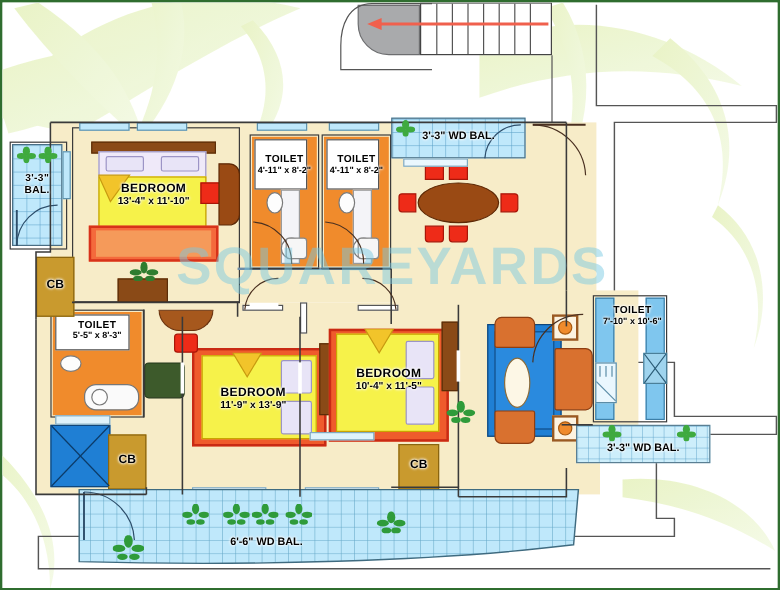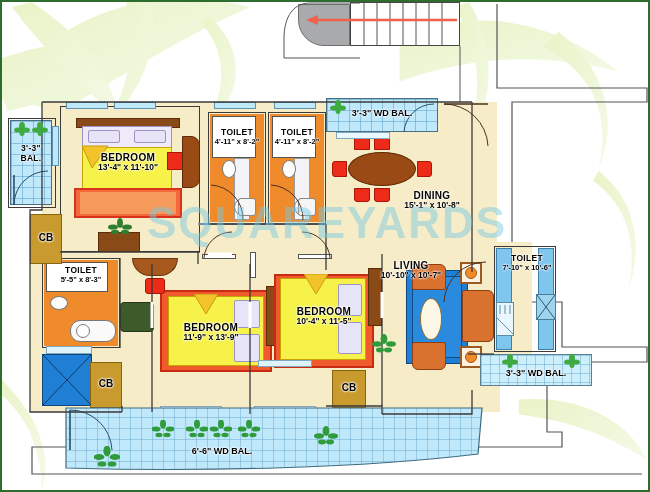--- a/index.html
+++ b/index.html
@@ -281,24 +281,20 @@
   </svg>
   <div class="lab one" style="left:326px; top:106px; width:108px;">3'-3" WD BAL.</div>
 
   <div class="b tablO" style="left:346px; top:150px; width:68px; height:34px;"></div>
   <div class="b chairR" style="left:352px; top:134px; width:16px; height:14px; border-radius:3px 3px 0 0;"></div>
   <div class="b chairR" style="left:372px; top:134px; width:16px; height:14px; border-radius:3px 3px 0 0;"></div>
   <div class="b chairR" style="left:352px; top:186px; width:16px; height:14px; border-radius:0 0 3px 3px;"></div>
   <div class="b chairR" style="left:372px; top:186px; width:16px; height:14px; border-radius:0 0 3px 3px;"></div>
   <div class="b chairR" style="left:330px; top:159px; width:15px; height:16px; border-radius:3px 0 0 3px;"></div>
   <div class="b chairR" style="left:415px; top:159px; width:15px; height:16px; border-radius:0 3px 3px 0;"></div>
-  <div class="lab" style="left:388px; top:188px; width:84px;">
-    <span class="nm">DINING</span>
-    <span class="dm">15'-1" x 10'-8"</span>
-  </div>
 
   <svg class="door" style="left:440px; top:100px;" width="50" height="46" viewBox="0 0 50 46">
     <path d="M2,2 A44,44 0 0,1 46,44" fill="none" stroke="#4a3020" stroke-width="1"></path>
     <line x1="2" y1="2" x2="46" y2="2" stroke="#4a3020" stroke-width="1.6"></line>
   </svg>
   <svg class="door" style="left:440px; top:258px;" width="46" height="44" viewBox="0 0 46 44">
     <path d="M2,42 A42,42 0 0,1 44,2" fill="none" stroke="#4a3020" stroke-width="1"></path>
   </svg>
 
   <div class="b" style="left:196px; top:221px; width:128px; height:2px; background:#6f8ea8;"></div>
@@ -365,24 +361,20 @@
   <div class="b blue" style="left:404px; top:268px; width:62px; height:94px;"></div>
   <div class="b" style="left:410px; top:274px; width:50px; height:82px; background:#2a8ade; border:1px solid #0f4b85;"></div>
   <div class="b sofa" style="left:410px; top:262px; width:34px; height:26px; border-radius:6px 6px 2px 2px;"></div>
   <div class="b sofa" style="left:410px; top:340px; width:34px; height:28px; border-radius:2px 2px 6px 6px;"></div>
   <div class="b sofa" style="left:460px; top:288px; width:32px; height:52px; border-radius:2px 6px 6px 2px;"></div>
   <div class="b" style="left:418px; top:296px; width:22px; height:42px; background:#fdf7e6; border:1px solid #8b6b3a; border-radius:50%;"></div>
   <div class="b" style="left:458px; top:260px; width:22px; height:22px; background:#fdf3e0; border:2px solid #9a5a22;"></div>
   <div class="b" style="left:463px; top:265px; width:12px; height:12px; background:#f08b2c; border:1px solid #a85a10; border-radius:50%;"></div>
   <div class="b" style="left:458px; top:344px; width:22px; height:22px; background:#fdf3e0; border:2px solid #9a5a22;"></div>
   <div class="b" style="left:463px; top:349px; width:12px; height:12px; background:#f08b2c; border:1px solid #a85a10; border-radius:50%;"></div>
-  <div class="lab" style="left:372px; top:258px; width:74px;">
-    <span class="nm">LIVING</span>
-    <span class="dm">10'-10" x 10'-7"</span>
-  </div>
 
   <div class="b" style="left:492px; top:244px; width:62px; height:106px; border:1px solid #3b3b3b; background:transparent;"></div>
   <div class="b blueL" style="left:494px; top:246px; width:16px; height:102px;"></div>
   <div class="b blueL" style="left:536px; top:246px; width:16px; height:102px;"></div>
   <div class="b" style="left:494px; top:300px; width:18px; height:34px; background:#eaf7fe; border:1px solid #5b8ca6;"></div>
   <svg class="b" style="left:494px; top:300px; width:18px; height:34px; z-index:4;" viewBox="0 0 18 34">
     <line x1="4" y1="3" x2="4" y2="12" stroke="#5b8ca6"></line>
     <line x1="9" y1="3" x2="9" y2="12" stroke="#5b8ca6"></line>
     <line x1="14" y1="3" x2="14" y2="12" stroke="#5b8ca6"></line>
     <line x1="1" y1="16" x2="17" y2="32" stroke="#5b8ca6"></line>

